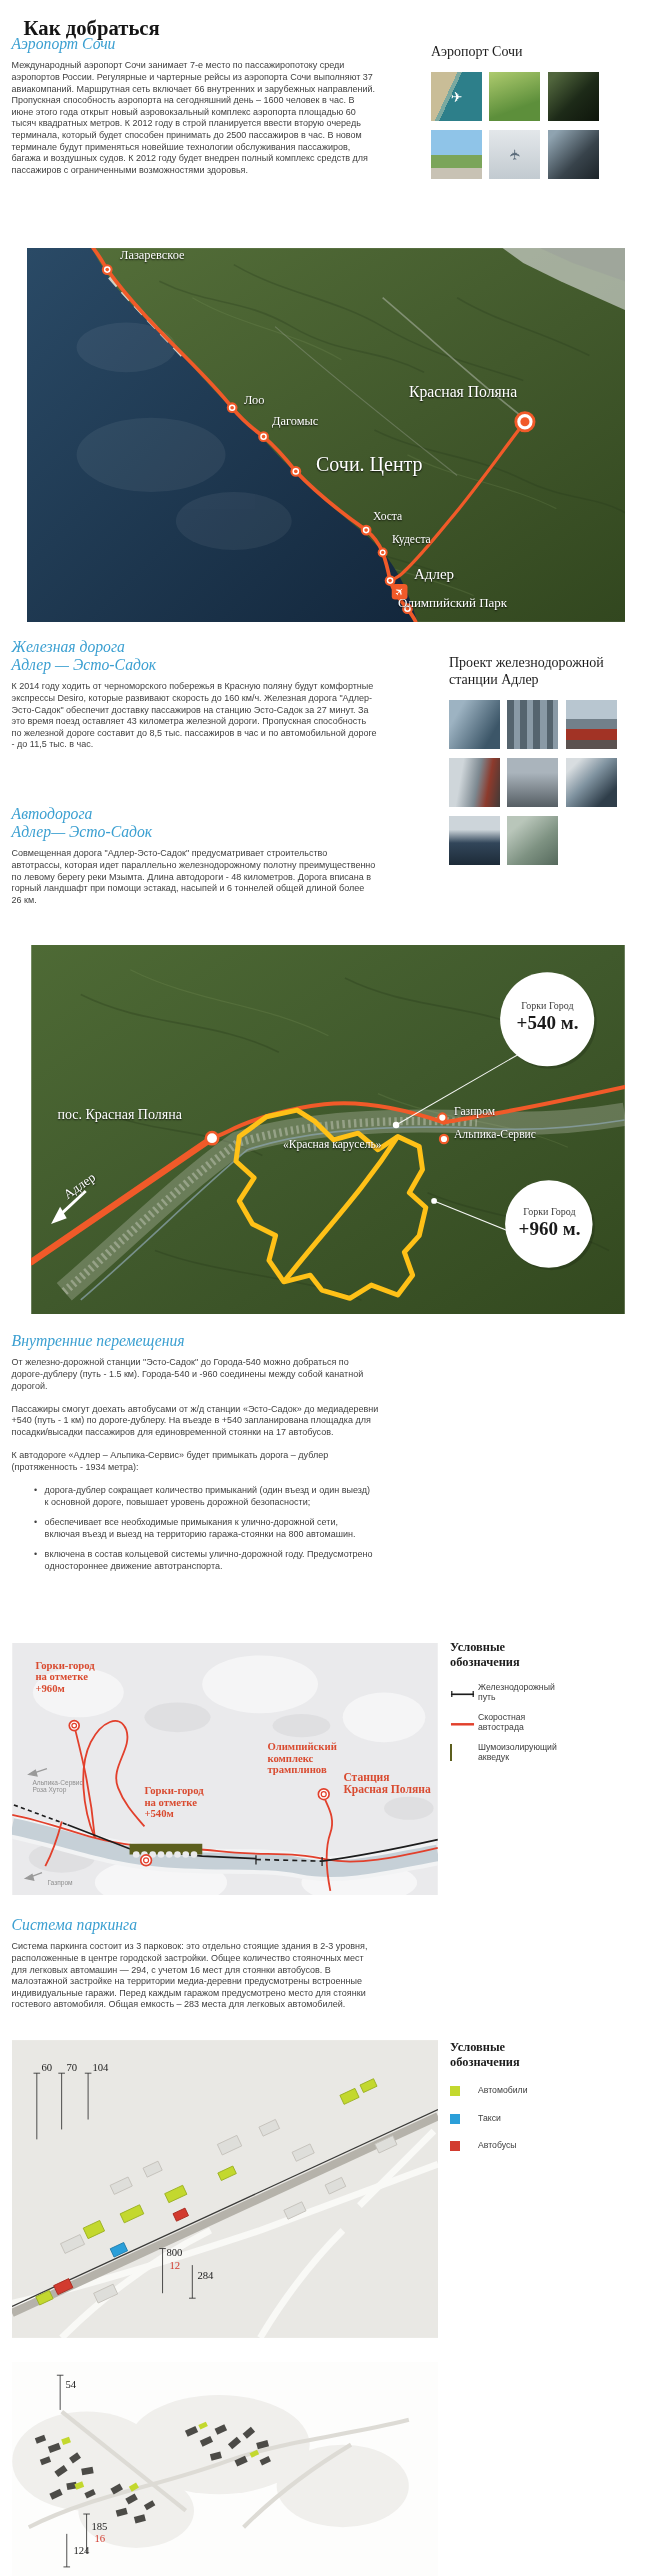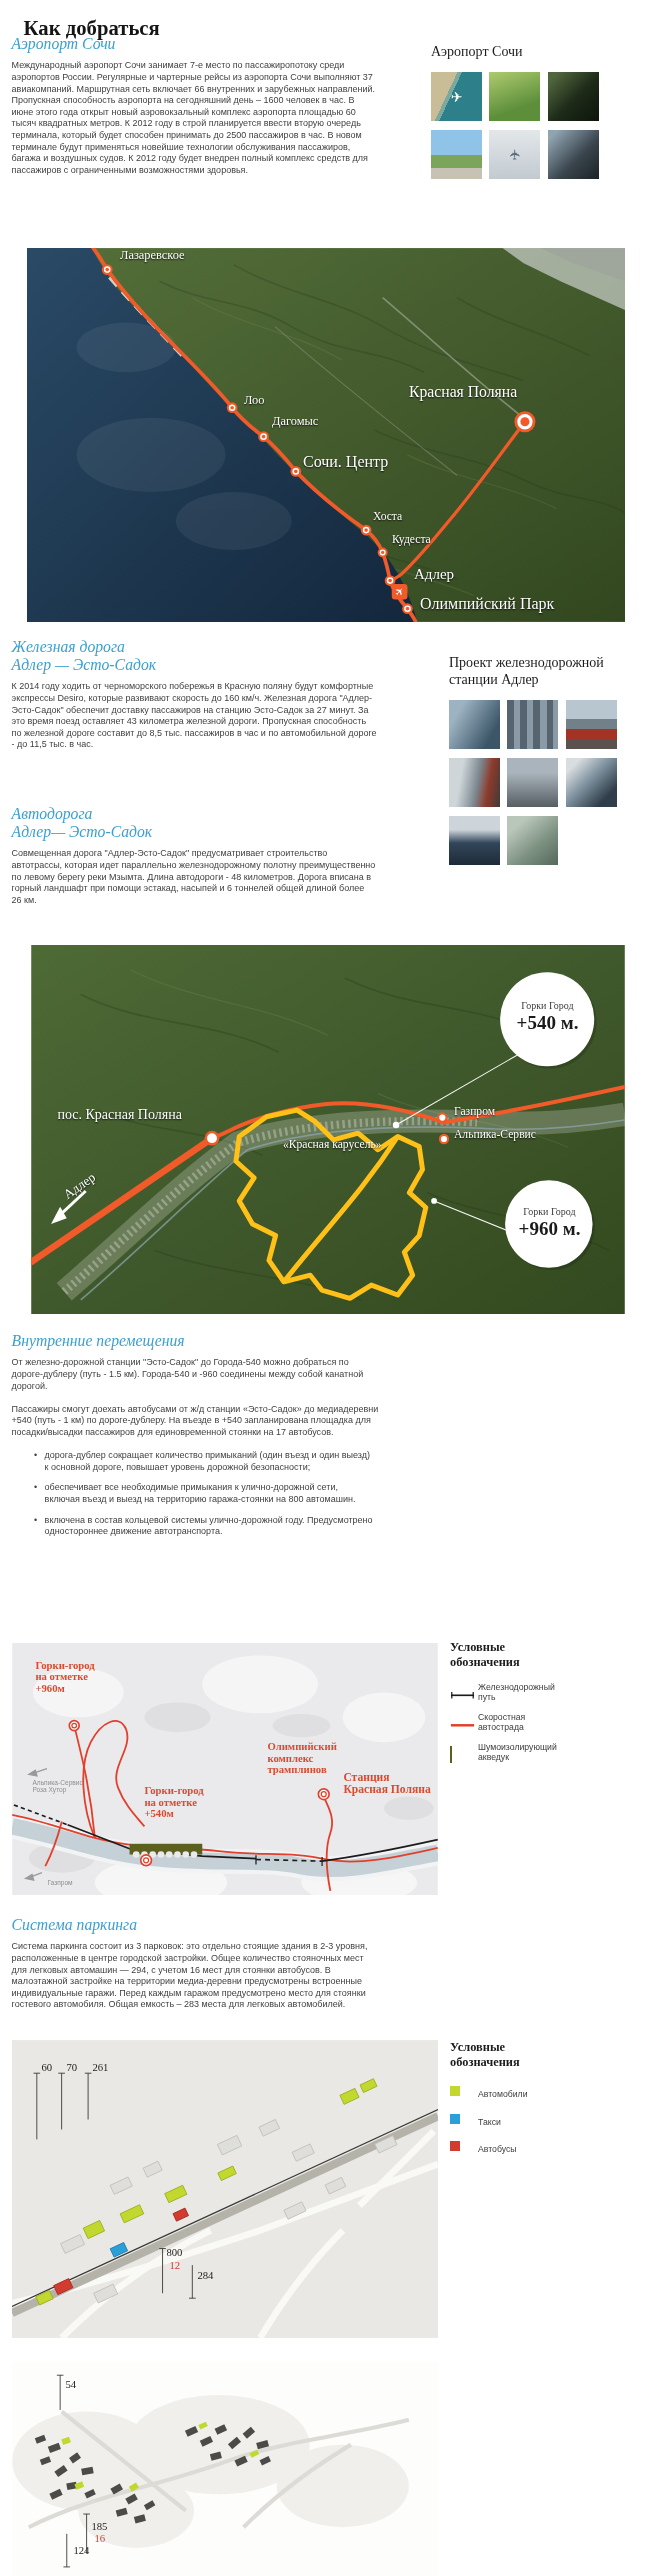--- a/index.html
+++ b/index.html
@@ -17,21 +17,21 @@
   .tile{width:51px;height:49px;position:relative;overflow:hidden}
   .tile .glyph{position:absolute;left:0;top:0;width:100%;height:100%;display:flex;align-items:center;justify-content:center;color:#fff;font-size:14px}
   .maplabel{position:absolute;font-family:"Liberation Serif","DejaVu Serif",serif;color:#fff;
             text-shadow:0 0.8px 1.7px rgba(0,0,0,.85);white-space:nowrap}
   .badge{position:absolute;text-align:center;font-family:"Liberation Serif","DejaVu Serif",serif;color:#1a1a1a}
   .badge .b1{font-size:10px;color:#3c3c3c;line-height:11.6px}
   .badge .b2{font-size:19px;font-weight:bold;line-height:21.5px}
   .red-label{position:absolute;color:#d94b30;font:bold 10.7px/11.6px "Liberation Serif","DejaVu Serif",serif;white-space:pre-line}
   .gray-label{position:absolute;color:#8f8f8f;font:6.6px/7.4px "Liberation Sans","DejaVu Sans",sans-serif;white-space:pre-line}
   .legend-title{font:bold 12.4px/15px "Liberation Serif","DejaVu Serif",serif;color:#1c1c1c;white-space:pre-line;margin:0 0 11.6px}
-  .legend-item{display:flex;align-items:flex-end;margin:0 0 10px}
+  .legend-item{display:flex;align-items:center;margin:0 0 10px}
   .legend-sym{width:28px;flex:0 0 28px;margin-top:2.5px}
   .legend-lbl{font:8.7px/10px "Liberation Sans","DejaVu Sans",sans-serif;color:#3c3c3c;max-width:95px}
   .sq{width:10px;height:10px;display:inline-block}
   .num{position:absolute;font:10.7px/10.7px "Liberation Serif","DejaVu Serif",serif;color:#1c1c1c;white-space:nowrap}
   .num.red{color:#d23b2f}
   
   .g1t1{background:linear-gradient(115deg,#c9bd97 0 36%,#7aa9a0 36% 42%,#2d7f8a 42%)}
   .g1t2{background:linear-gradient(160deg,#aecb6e,#5d8f3b 70%),linear-gradient(#fff,#fff)}
   .g1t3{background:linear-gradient(135deg,#51663d 10%,#1d2a18 55%,#0e150b)}
   .g1t4{background:linear-gradient(#8fc4e8 52%,#7ba55a 52% 78%,#c8c2b4 78%)}
@@ -161,26 +161,26 @@
           </g>
       </g>
       <g transform="translate(441,406)">
         <rect width="19" height="19" rx="4" fill="#f15a29"></rect>
         <text x="9.5" y="14" text-anchor="middle" font-size="13" fill="#fff" transform="rotate(-45 9.5 9.5)">✈</text>
       </g>
     </svg>
     <div class="maplabel" style="left:93px;top:0;font-size:12.4px">Лазаревское</div>
     <div class="maplabel" style="left:217px;top:145px;font-size:12.4px">Лоо</div>
     <div class="maplabel" style="left:245px;top:166px;font-size:12.4px">Дагомыс</div>
-    <div class="maplabel" style="left:276px;top:205px;font-size:16px">Сочи. Центр</div>
+    <div class="maplabel" style="left:289px;top:205px;font-size:20px">Сочи. Центр</div>
     <div class="maplabel" style="left:382px;top:135px;font-size:15.7px">Красная Поляна</div>
     <div class="maplabel" style="left:346px;top:262px;font-size:11.6px">Хоста</div>
     <div class="maplabel" style="left:365px;top:285px;font-size:11.6px">Кудеста</div>
     <div class="maplabel" style="left:387px;top:318px;font-size:15px">Адлер</div>
-    <div class="maplabel" style="left:393px;top:347px;font-size:16px">Олимпийский Парк</div>
+    <div class="maplabel" style="left:371px;top:347px;font-size:13px">Олимпийский Парк</div>
   </div>
 
   <div class="abs" style="left:11.6px;top:638px;width:365px">
     <h2 class="sec-h">Железная дорога
 Адлер — Эсто-Садок</h2>
     <p class="body-p">К 2014 году ходить от черноморского побережья в Красную поляну будут комфортные экспрессы Desiro, которые развивают скорость до 160 км/ч. Железная дорога "Адлер-Эсто-Садок" обеспечит доставку пассажиров на станцию Эсто-Садок за 27 минут. За это время поезд оставляет 43 километра железной дороги. Пропускная способность по железной дороге составит до 8,5 тыс. пассажиров в час и по автомобильной дороге - до 11,5 тыс. в час.</p>
   </div>
 
   <div class="abs" style="left:449px;top:654px;width:182px">
     <h3 class="col-h">Проект железнодорожной
@@ -266,20 +266,21 @@
     <div class="badge" style="left:472px;top:261px;width:93px">
       <div class="b1">Горки Город</div>
       <div class="b2">+960 м.</div>
     </div>
   </div>
 
   <div class="abs" style="left:11.6px;top:1332px;width:370px">
     <h2 class="sec-h">Внутренние перемещения</h2>
     <p class="body-p">От железно-дорожной станции "Эсто-Садок" до Города-540 можно добраться по дороге-дублеру (путь - 1.5 км). Города-540 и -960 соединены между собой канатной дорогой.</p>
     <p class="body-p">Пассажиры смогут доехать  автобусами от ж/д станции «Эсто-Садок» до медиадеревни +540 (путь - 1 км) по дороге-дублеру. На въезде в +540 запланирована площадка для посадки/высадки пассажиров для единовременной стоянки на 17 автобусов.</p>
+    <p class="body-p">К автодороге «Адлер – Альпика-Сервис» будет примыкать  дорога – дублер (протяженность - 1934 метра):</p>
     <ul class="bullets">
       <li>дорога-дублер  сокращает количество примыканий (один въезд и один выезд)  к основной дороге, повышает уровень дорожной безопасности;</li>
       <li>обеспечивает  все необходимые примыкания к  улично-дорожной сети, включая въезд  и выезд на территорию гаража-стоянки  на 800 автомашин.</li>
       <li>включена в состав  кольцевой системы улично-дорожной  году. Предусмотрено одностороннее  движение автотранспорта.</li>
     </ul>
   </div>
 
   <div class="abs" style="left:12.4px;top:1643px;width:426px;height:252px">
     <svg width="426" height="252" viewBox="0 0 515 305">
       <rect width="515" height="305" fill="#eaeaec"></rect>
@@ -440,21 +441,21 @@
         <line x1="92" y1="40" x2="92" y2="96"></line>
           <line x1="88" y1="40" x2="96" y2="40"></line>
         <line x1="182" y1="252" x2="182" y2="306"></line>
           <line x1="178" y1="252" x2="186" y2="252"></line>
         <line x1="218" y1="272" x2="218" y2="312"></line>
           <line x1="214" y1="312" x2="222" y2="312"></line>
       </g>
     </svg>
     <div class="num" style="left:29px;top:22px">60</div>
     <div class="num" style="left:54px;top:22px">70</div>
-    <div class="num" style="left:80px;top:22px">261</div>
+    <div class="num" style="left:80px;top:22px">104</div>
     <div class="num" style="left:154px;top:207px">800</div>
     <div class="num red" style="left:157px;top:220px">12</div>
     <div class="num" style="left:185px;top:230px">284</div>
   </div>
 
   <div class="abs" style="left:450px;top:2040px;width:165px">
     <div class="legend-title">Условные
 обозначения</div>
     <div class="legend-item">
       <span class="legend-sym"><span class="sq" style="background:#c3d82e"></span></span>

